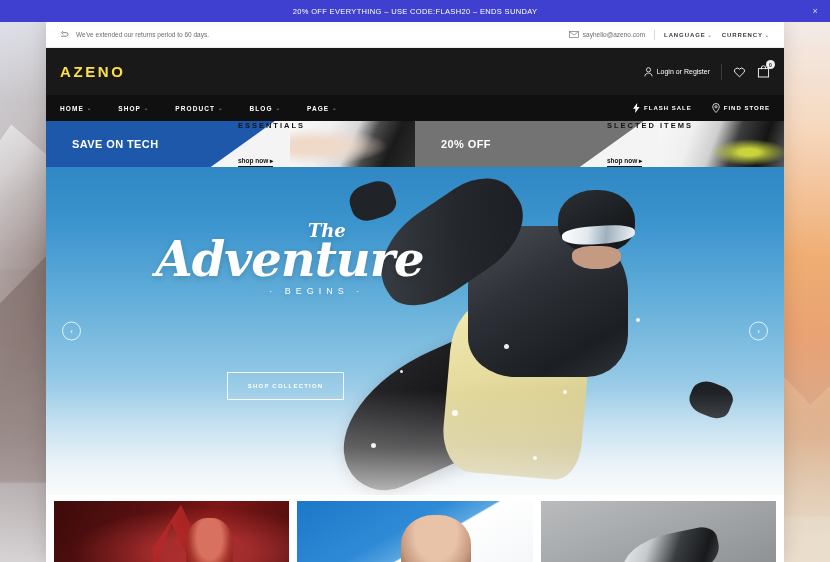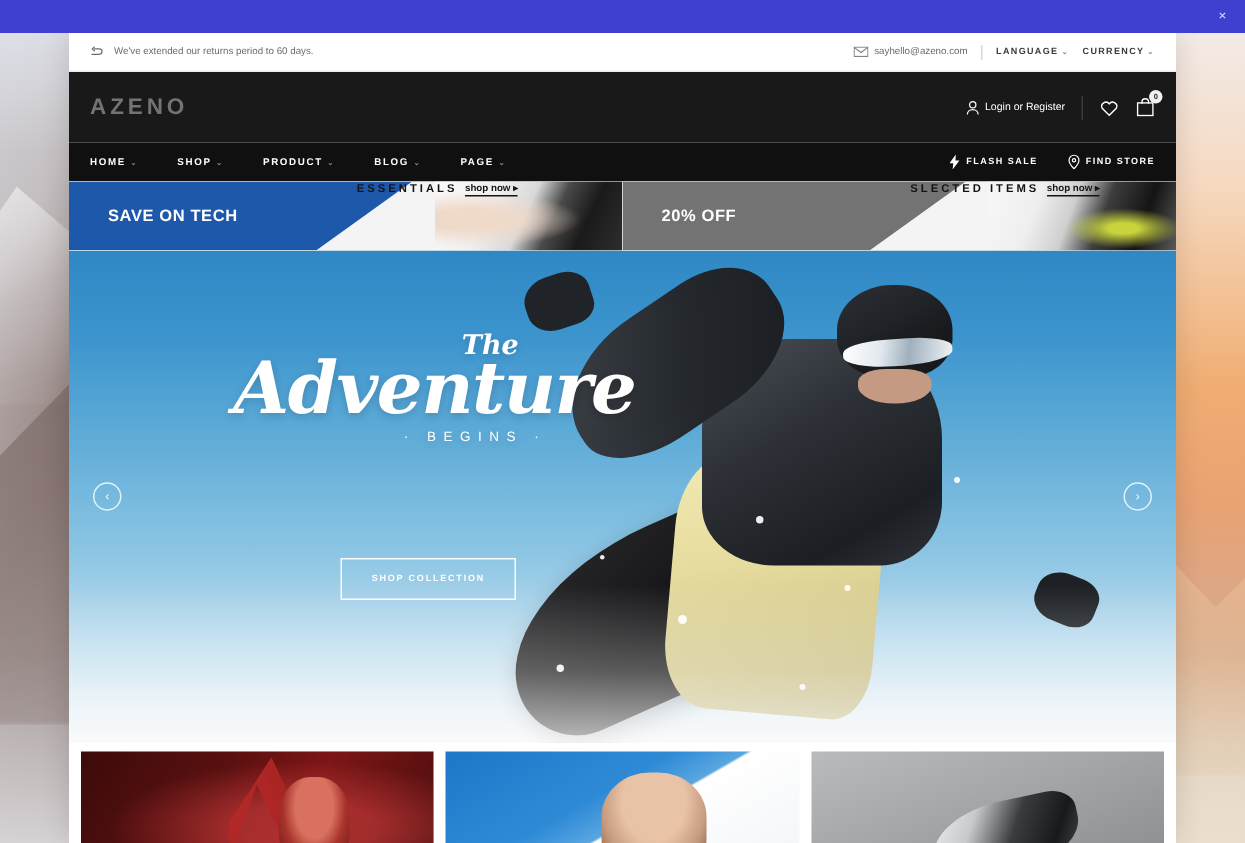--- a/index.html
+++ b/index.html
@@ -81,21 +81,21 @@
   .util-drop { font-size: 6px; font-weight: 700; letter-spacing: .9px; color: #3a3a3a; cursor: pointer; display:flex; align-items:center; gap:2px;}
   .caret { font-size: 5px; color: #8a8a8a; }
   .ico { display: inline-block; line-height: 0; }
 
   
   .header {
     background: #191919; height: 47px;
     display: flex; align-items: center; padding: 0 14px; gap: 14px;
   }
   .logo {
-    color: #737373; font-size: 15px; font-weight: 700;
+    color: #fde047; font-size: 15px; font-weight: 700;
     letter-spacing: 2.6px; display:flex; align-items:flex-end; gap:1px;
     cursor: pointer; min-width: 96px;
   }
   .search-wrap {
     flex: 0 0 405px; height: 28px; background: #fff;
     display: flex; align-items: center; padding: 0 9px;
   }
   .search-input {
     flex: 1; border: 0; outline: 0; font-size: 7.5px; color: #333;
     font-family: "Liberation Sans", sans-serif; background: transparent;
@@ -135,21 +135,21 @@
     clip-path: polygon(0 0, 100% 0, 72% 100%, 0 100%);
   }
   .promo-1 .wedge { background: #1e58ab; }
   .promo-2 .wedge { background: #737373; }
   .promo .wtitle {
     color: #fff; font-size: 11px; font-weight: 700; letter-spacing: .4px;
     white-space: nowrap;
   }
   .promo .ptext {
     position: absolute; left: 52%; top: 0; height: 100%;
-    display: flex; flex-direction: row; justify-content: space-between; gap: 5px;
+    display: flex; flex-direction: column; justify-content: space-between; gap: 5px;
     z-index: 2;
   }
   .promo .plabel { font-size: 7.5px; font-weight: 700; letter-spacing: 2px; color: #141414; }
   .promo .plink {
     font-size: 6.5px; font-weight: 700; color: #141414;
     border-bottom: 1px solid #141414; padding-bottom: 1px;
     align-self: flex-start; cursor: pointer;
   }
   .promo .pimg { position: absolute; right: 0; top: 0; height: 100%; width: 34%; }
   .promo-1 .pimg {
@@ -308,20 +308,21 @@
 </style>
 </head>
 <body>
 
 <div class="backdrop">
   <div class="bd-left"></div>
   <div class="bd-right"></div>
 </div>
 
 <div class="announce">
+  <span>20% OFF EVERYTHING – USE CODE:FLASH20 – ENDS SUNDAY</span>
   <span class="announce-close">×</span>
 </div>
 
 <div class="page">
 
   <div class="utility">
     <div class="util-left">
       <span class="ico">
         <svg width="10" height="8" viewBox="0 0 10 8">
             <path d="M1 5.2h5.2a1.8 1.8 0 0 0 0-3.6H2.6" fill="none" stroke="#6c6c6c" stroke-width=".8"></path>

